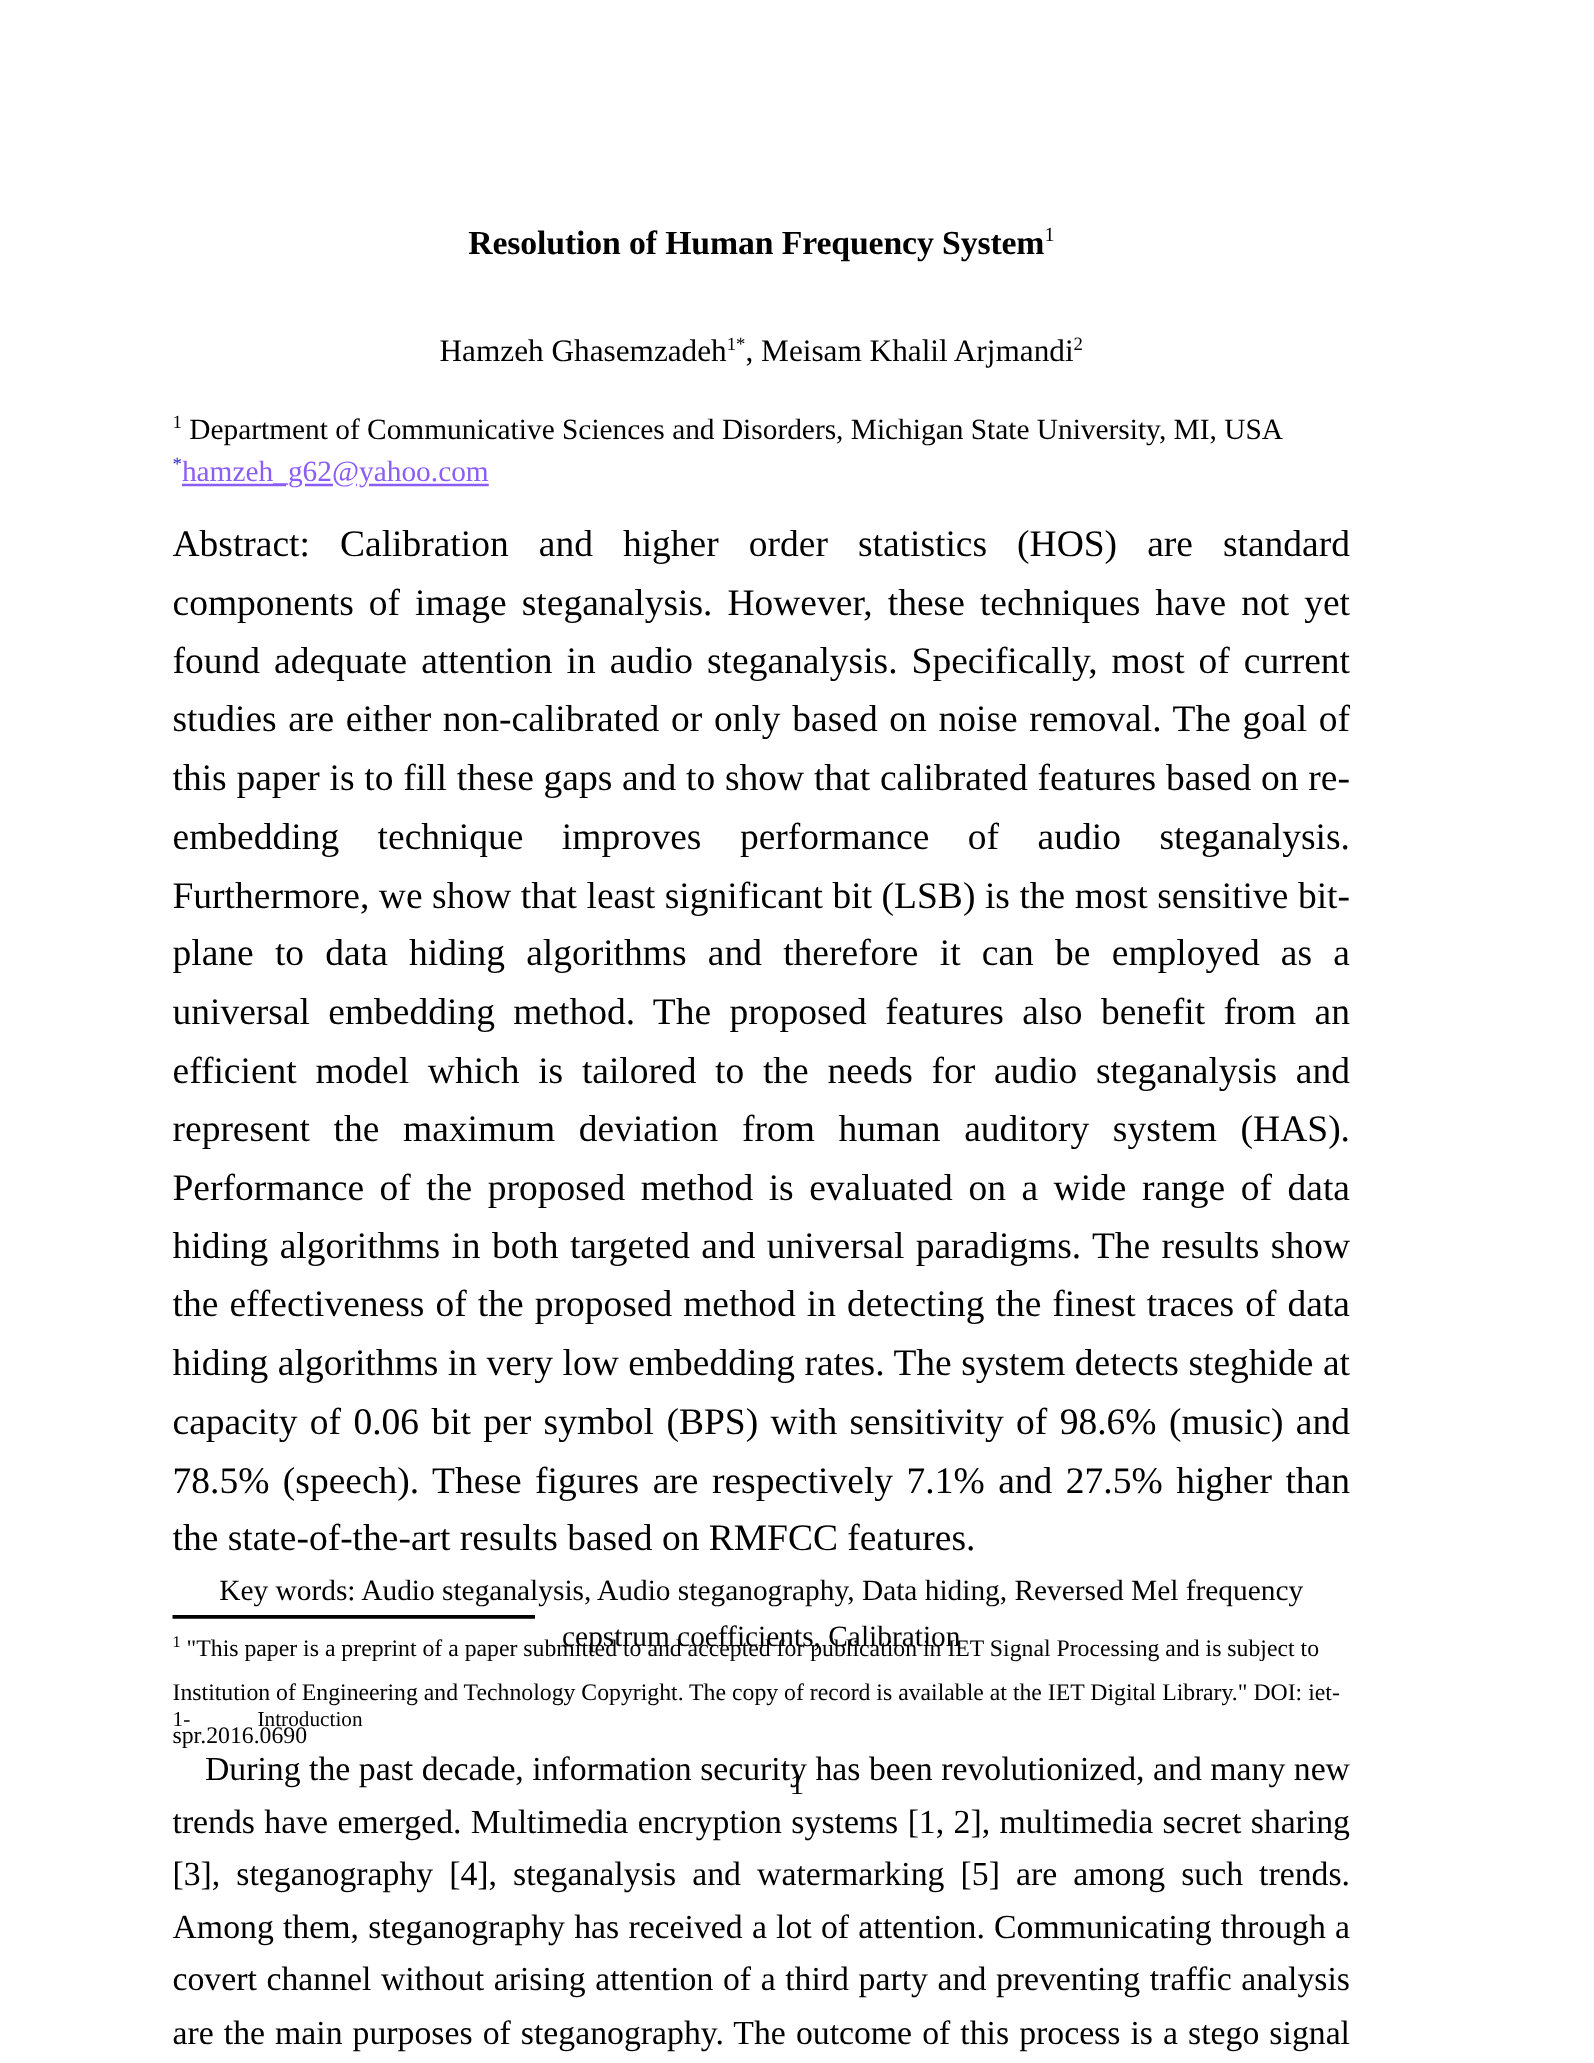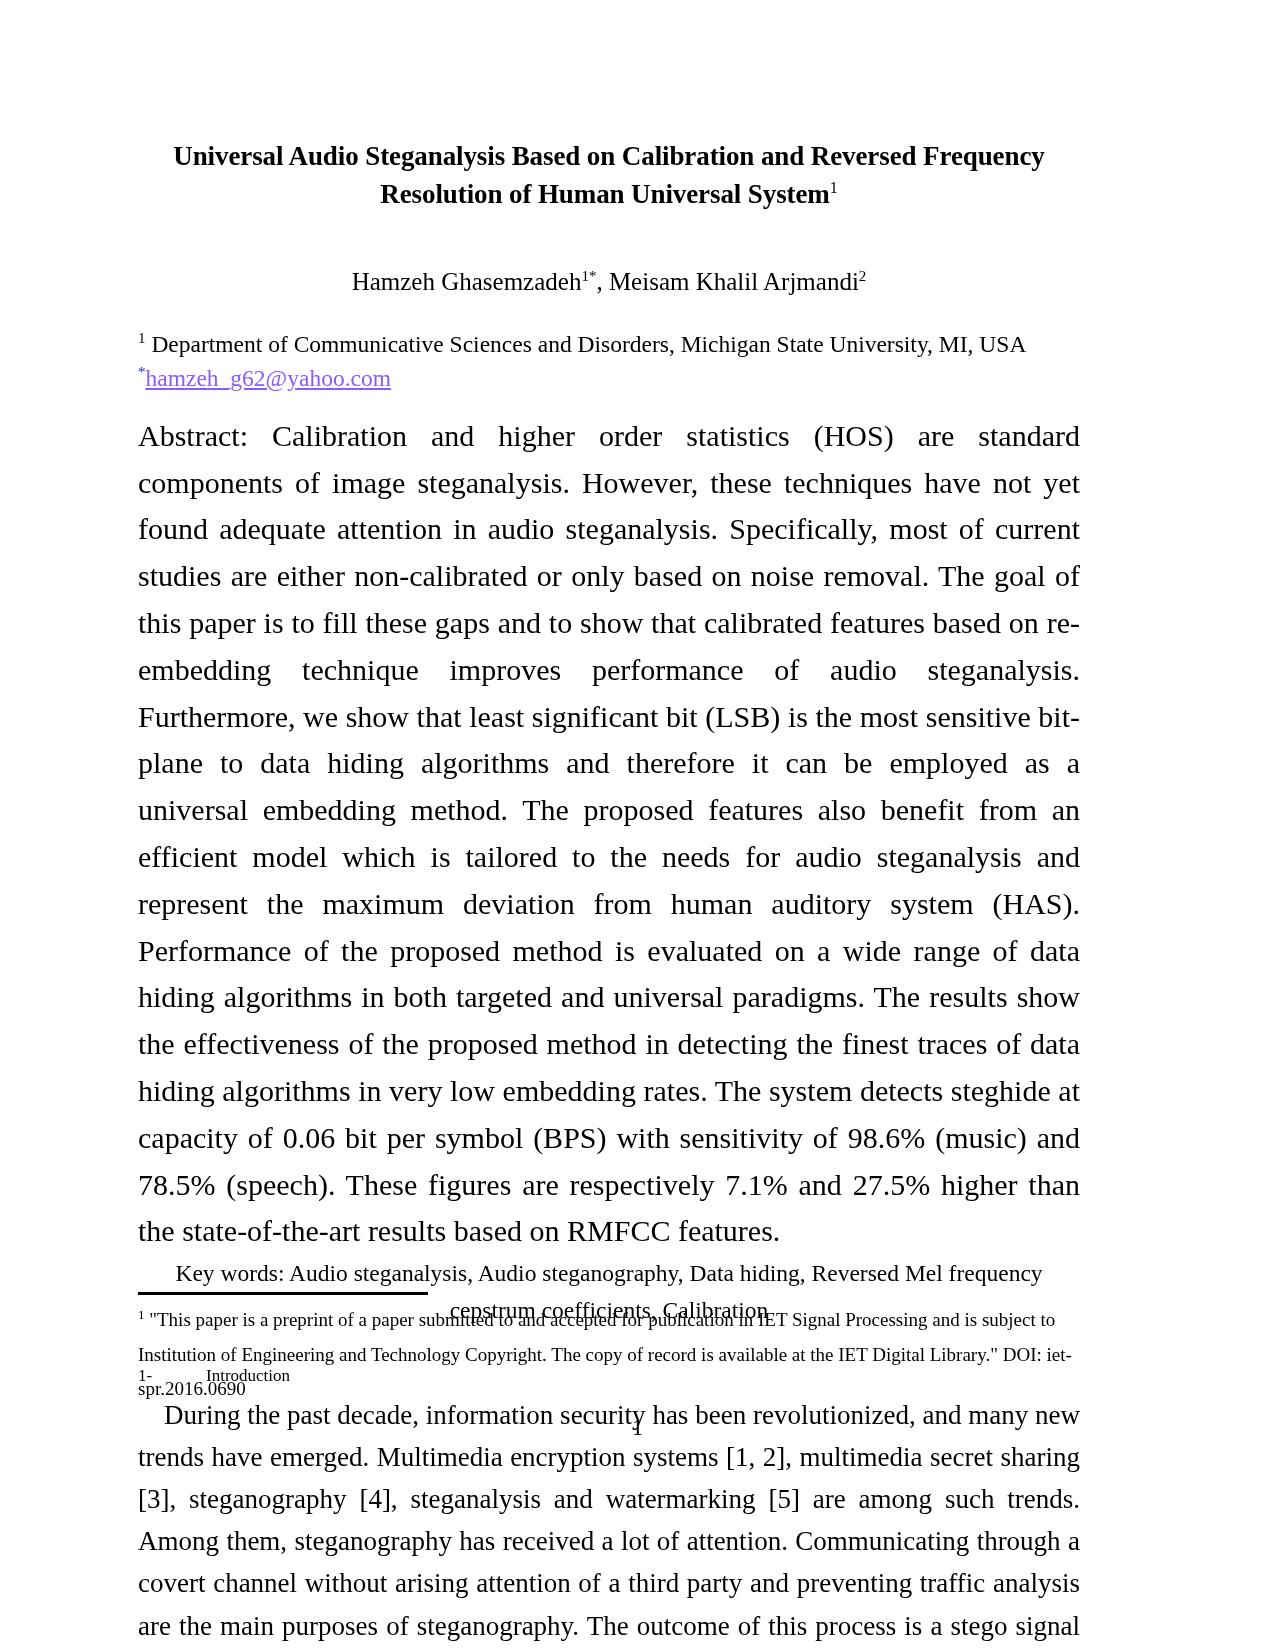--- a/index.html
+++ b/index.html
@@ -162,23 +162,22 @@
     font-size: 23px;
   }
 </style>
 </head>
 <body>
 
 <div class="page">
   <div class="content">
 
     <div class="title">
-      <span>Universal Audio Steganalysis Based on Calibration and Reversed Frequency</span>
       <br>
-      <span>Resolution of Human Universal System</span><sup>1</sup>
+      <span>Resolution of Human Frequency System</span><sup>1</sup>
     </div>
 
     <div class="authors">
       <span>Hamzeh Ghasemzadeh</span><sup>1*</sup><span>, </span><span>Meisam Khalil Arjmandi</span><sup>2</sup>
     </div>
 
     <div class="affiliations">
       <div class="affil-line"><sup>1</sup><span> Department of Communicative Sciences and Disorders, Michigan State University, MI, USA</span></div>
       <div class="email-line"><sup>*</sup><a class="email-link" href="#">hamzeh_g62@yahoo.com</a></div>
     </div>

